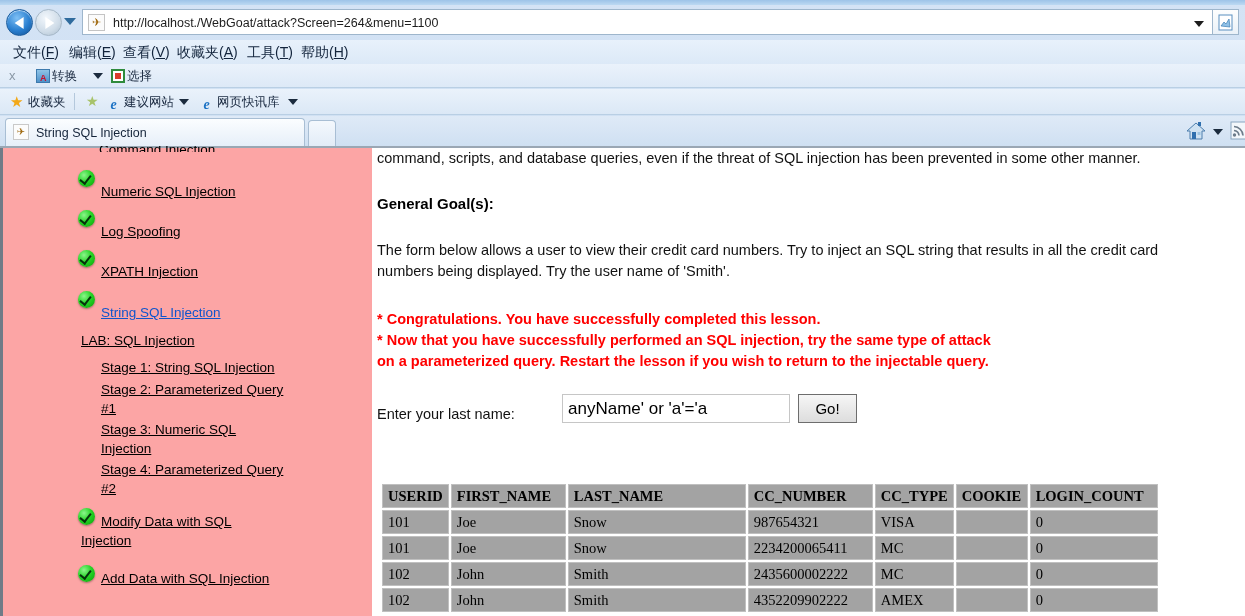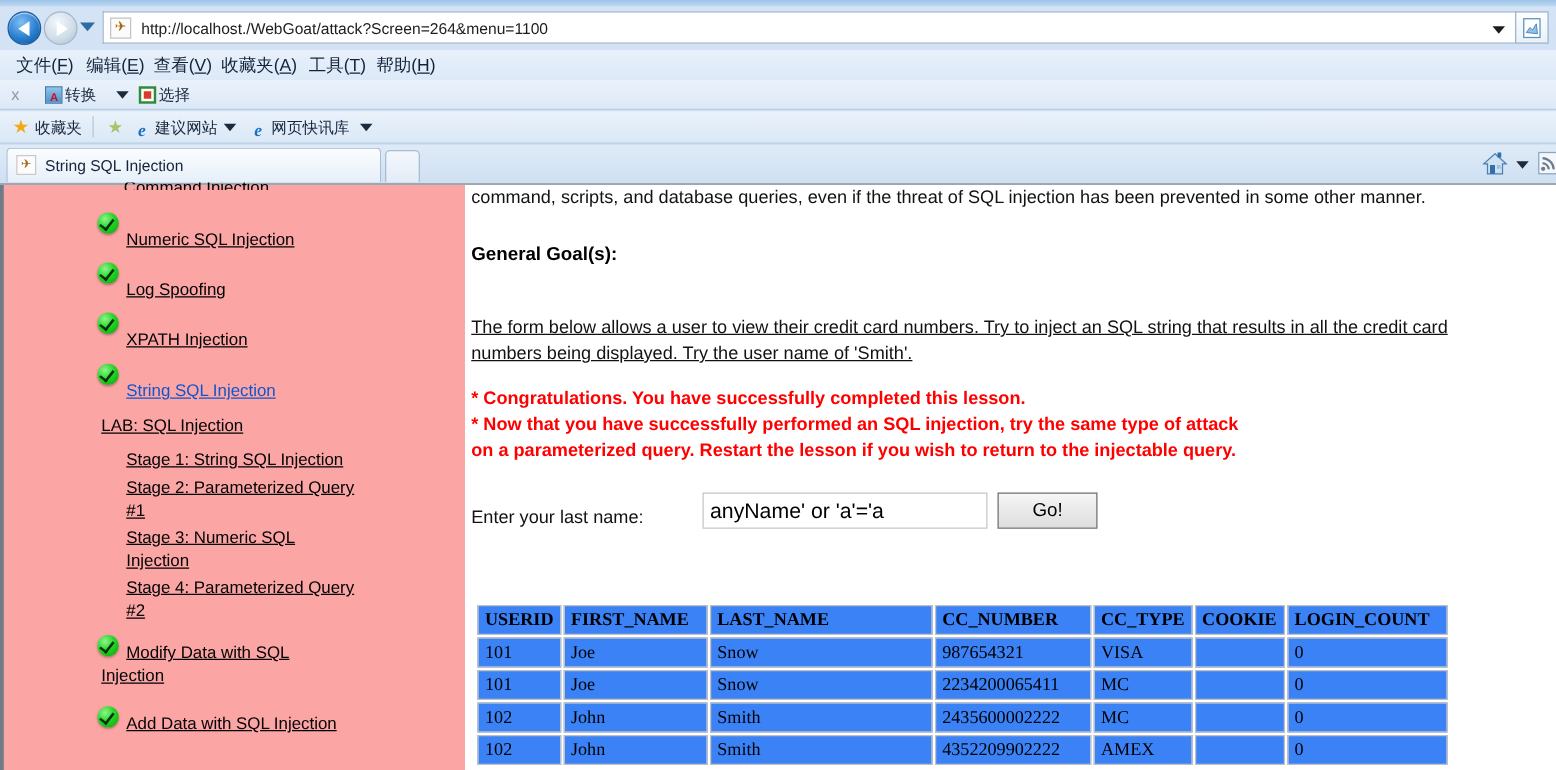--- a/index.html
+++ b/index.html
@@ -304,21 +304,21 @@
     width: 228px; height: 29px;
     border: 1px solid #c6c6c6;
     background: #ffffff;
     font-family: "Liberation Sans", sans-serif;
     font-size: 17px; color: #000;
     padding: 0 5px;
     outline: none;
   }
   .go-btn {
     position: absolute; left: 426px; top: 246px;
-    width: 80px; height: 29px;
+    width: 59px; height: 29px;
     background: linear-gradient(to bottom,#f6f6f6,#dddddd);
     border: 1px solid #6d6d6d;
     font-family: "Liberation Sans", sans-serif;
     font-size: 15px; color: #000;
     cursor: pointer;
   }
   .sql-line {
     position: absolute; left: 5px; top: 287px;
     font-family: "Liberation Mono", monospace;
     font-size: 14.5px; color: #121212;
@@ -333,21 +333,21 @@
     border-spacing: 2px;
     font-family: "Liberation Serif", serif;
   }
   .rtable th, .rtable td {
     border: 1px solid #c0c0c0;
     padding: 2px 5px;
     font-size: 14.5px;
     text-align: left;
     vertical-align: middle;
     height: 24px;
-    background: #3b82f6;
+    background: #a3a3a3;
     color: #000;
     white-space: nowrap;
   }
   .rtable th { font-weight: bold; }
   .rtable .c0 { width: 60px; }
   .rtable .c1 { width: 115px; }
   .rtable .c2 { width: 178px; }
   .rtable .c3 { width: 125px; }
   .rtable .c4 { width: 78px; }
   .rtable .c5 { width: 72px; }
@@ -480,21 +480,21 @@
       <div class="check" style="left:75px; top:417px;"></div>
       <div class="side-link wrap" style="left:78px; top:421px; width:198px; text-indent:20px;">Add Data with SQL Injection</div>
     </div>
 
     <div class="content">
 
       <div class="para" style="left:5px; top:0px; width:805px;">command, scripts, and database queries, even if the threat of SQL injection has been prevented in some other manner.</div>
 
       <div class="heading" style="left:5px; top:45px;">General Goal(s):</div>
 
-      <div class="para" style="left:5px; top:104px; width:808px;text-decoration:underline;">The form below allows a user to view their credit card numbers. Try to inject an SQL string that results in all the credit card numbers being displayed. Try the user name of 'Smith'.</div>
+      <div class="para" style="left:5px; top:92px; width:808px;">The form below allows a user to view their credit card numbers. Try to inject an SQL string that results in all the credit card numbers being displayed. Try the user name of 'Smith'.</div>
 
       <div class="alert" style="left:5px; top:182px;">* Now that you have successfully performed an SQL injection, try the same type of attack</div>
       <div class="alert" style="left:5px; top:161px;">* Congratulations. You have successfully completed this lesson.</div>
       <div class="alert" style="left:5px; top:203px;">on a parameterized query. Restart the lesson if you wish to return to the injectable query.</div>
 
       <div class="form-label">Enter your last name:</div>
 
       <input class="name-input" type="text" value="anyName' or 'a'='a" style="">
 
       <button class="go-btn">Go!</button>

